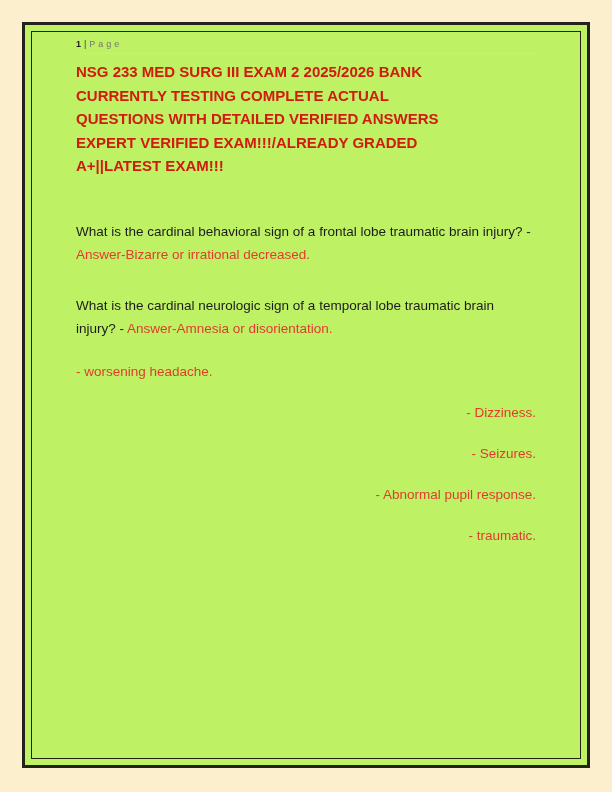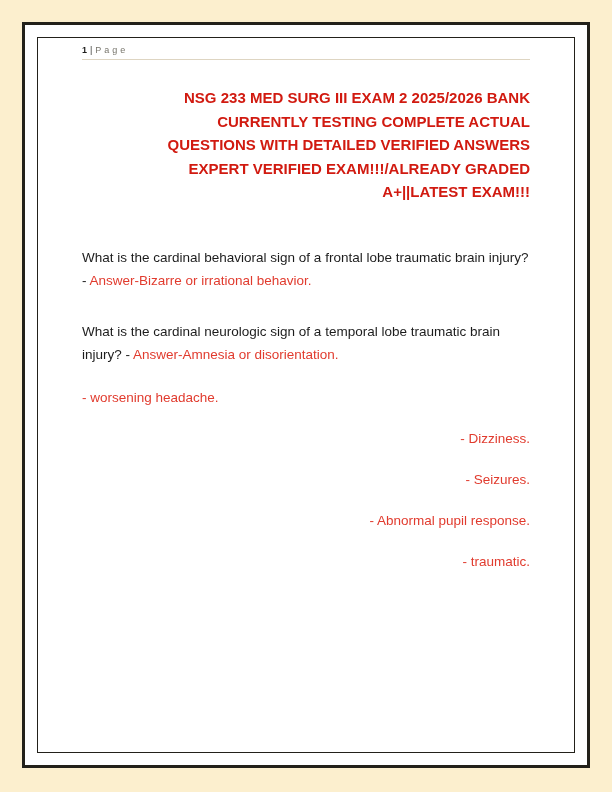--- a/index.html
+++ b/index.html
@@ -15,22 +15,22 @@
     overflow: hidden;
   }
   .page-frame {
     position: absolute;
     left: 22px;
     top: 22px;
     width: 568px;
     height: 746px;
     box-sizing: border-box;
     border: 3px solid #23211a;
-    padding: 12px;
-    background: #ffffff;
+    padding: 6px;
+    background: #bef264;
   }
   .page-inner {
     box-sizing: border-box;
     width: 100%;
     height: 100%;
     border: 1px solid #23211a;
     padding: 6px 44px 0 44px;
     overflow: hidden;
   }
   .header-row {
@@ -49,22 +49,22 @@
   .header-row .page-word {
     color: #77756c;
     letter-spacing: 3px;
   }
   .header-rule {
     border: none;
     border-top: 1px solid #ded5c2;
     margin: 3px 0 0 0;
   }
   .doc-title {
-    margin: 26px 0 0 0;
-    text-align: right;
+    margin: 6px 0 0 0;
+    text-align: left;
     font-size: 15px;
     font-weight: bold;
     line-height: 23.5px;
     color: #d11a10;
     white-space: pre-line;
   }
   .qa {
     font-size: 13.5px;
     line-height: 23px;
     color: #1c1c1c;
@@ -94,21 +94,21 @@
       <span class="page-num">1</span><span class="sep">|</span><span class="page-word">Page</span>
     </div>
     <hr class="header-rule">
 
     <h1 class="doc-title">NSG 233 MED SURG III EXAM 2 2025/2026 BANK
 CURRENTLY TESTING COMPLETE ACTUAL
 QUESTIONS WITH DETAILED VERIFIED ANSWERS
 EXPERT VERIFIED EXAM!!!/ALREADY GRADED
 A+||LATEST EXAM!!!</h1>
 
-    <p class="qa mt-42"><span class="question-text">What is the cardinal behavioral sign of a frontal lobe traumatic brain injury? - </span><span class="answer-text">Answer-Bizarre or irrational behavior.</span></p>
+    <p class="qa mt-42"><span class="question-text">What is the cardinal behavioral sign of a frontal lobe traumatic brain injury? - </span><span class="answer-text">Answer-Bizarre or irrational decreased.</span></p>
 
     <p class="qa mt-40"><span class="question-text">What is the cardinal neurologic sign of a temporal lobe traumatic brain injury? - </span><span class="answer-text">Answer-Amnesia or disorientation.</span></p>
 
 
     <p class="list-red mt-14">- worsening headache.</p>
     <p class="list-red mt-9">- Dizziness.</p>
     <p class="list-red mt-9">- Seizures.</p>
     <p class="list-red mt-9">- Abnormal pupil response.</p>
     <p class="list-red mt-9">- traumatic.</p>
 

